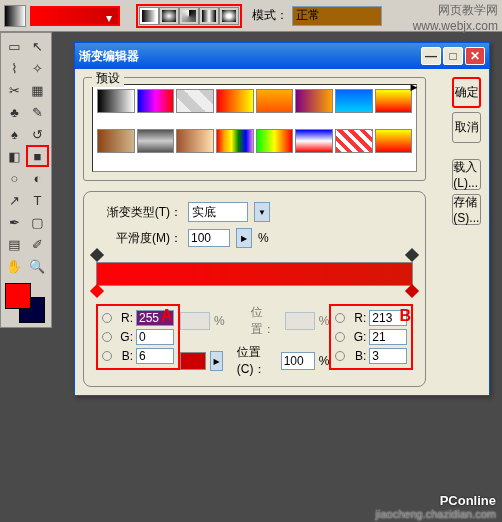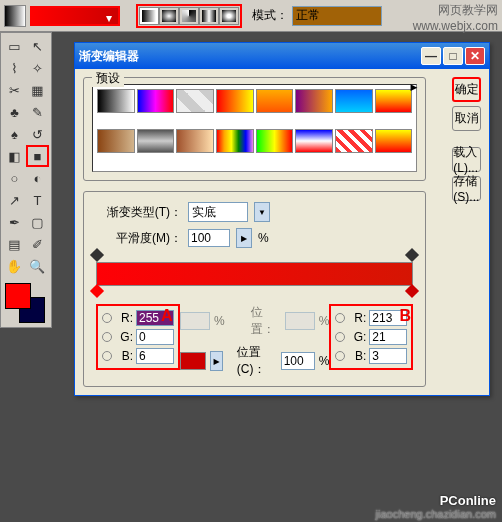--- a/index.html
+++ b/index.html
@@ -23,30 +23,30 @@
 .fg{position:absolute;width:26px;height:26px;background:#ff0000;border:1px solid #000;left:2px;top:2px;z-index:2}
 .bg{position:absolute;width:26px;height:26px;background:#000040;border:1px solid #000;left:16px;top:16px}
 .dialog{position:absolute;left:74px;top:42px;width:416px;background:#ece9d8;border:1px solid #0054e3;box-shadow:2px 2px 4px rgba(0,0,0,0.3)}
 .titlebar{height:26px;background:linear-gradient(to bottom,#3c8cde,#0054e3);display:flex;align-items:center;padding:0 4px;color:#fff;font-weight:bold}
 .titlebar .ttl{flex:1}
 .win-btn{width:20px;height:18px;background:#ece9d8;border:1px solid #fff;margin-left:2px;display:flex;align-items:center;justify-content:center;color:#333;border-radius:2px}
 .win-btn.close{background:#e04343;color:#fff}
 .dialog-body{padding:8px;display:flex;gap:26px}
 .left-col{flex:1}
 .right-col{width:90px;display:flex;flex-direction:column;gap:4px}
-.dlg-btn{height:25px;background:#ece9d8;border:1px solid #888;border-radius:3px;display:flex;align-items:center;justify-content:center}
+.dlg-btn{height:31px;background:#ece9d8;border:1px solid #888;border-radius:3px;display:flex;align-items:center;justify-content:center}
 .dlg-btn.hl{border:2px solid red}
 .preset-group{border:1px solid #888;border-radius:3px;padding:6px 8px 8px;position:relative;margin-bottom:10px}
 .preset-group .legend{position:absolute;top:-8px;left:8px;background:#ece9d8;padding:0 4px}
 .preset-arrow{position:absolute;top:4px;right:8px;font-size:9px}
 .presets{background:#fff;border:1px inset #888;padding:4px;display:grid;grid-template-columns:repeat(8,1fr);gap:2px;min-height:88px}
 .preset{height:24px;border:1px solid #888}
 .name-row{display:flex;align-items:center;gap:6px;margin-bottom:10px}
 .name-row input{flex:1;height:20px;border:1px solid #7b9ebd;padding:0 4px;background:#fff}
-.grad-group{border:1px solid #888;border-radius:3px;padding:10px 8px 8px;position:relative}
+.grad-group{border:1px solid #888;border-radius:8px;padding:10px 8px 8px;position:relative}
 .grad-row{display:flex;align-items:center;gap:6px;margin-bottom:6px}
 .grad-row label{width:90px;text-align:right}
 .sel-box{width:60px;height:20px;background:#fff;border:1px solid #7b9ebd;padding-left:3px;display:flex;align-items:center}
 .sel-arrow{width:16px;height:20px;background:#cde;border:1px solid #7b9ebd;display:flex;align-items:center;justify-content:center;font-size:8px}
 .num-box{width:42px;height:18px;background:#fff;border:1px solid #7b9ebd;padding:0 2px}
 .grad-bar-wrap{margin:14px 4px 18px;position:relative}
 .grad-bar{height:24px;background:linear-gradient(to right,#ff0006,#d51503);border:1px solid #888}
 .stop{position:absolute;width:10px;height:12px}
 .stop.top{top:-12px}
 .stop.bot{bottom:-12px}

